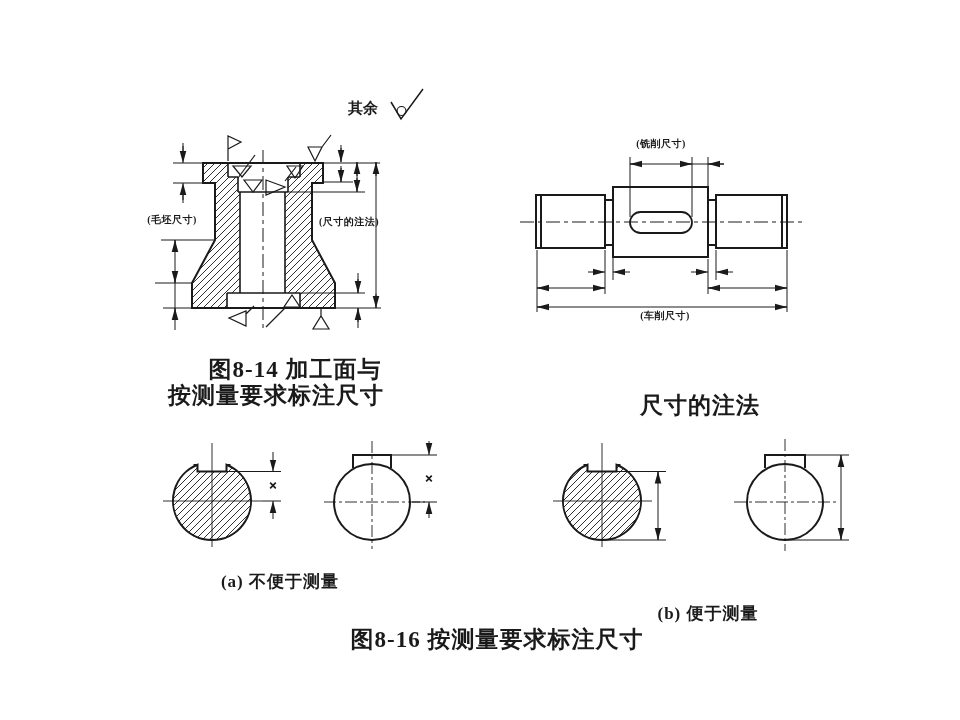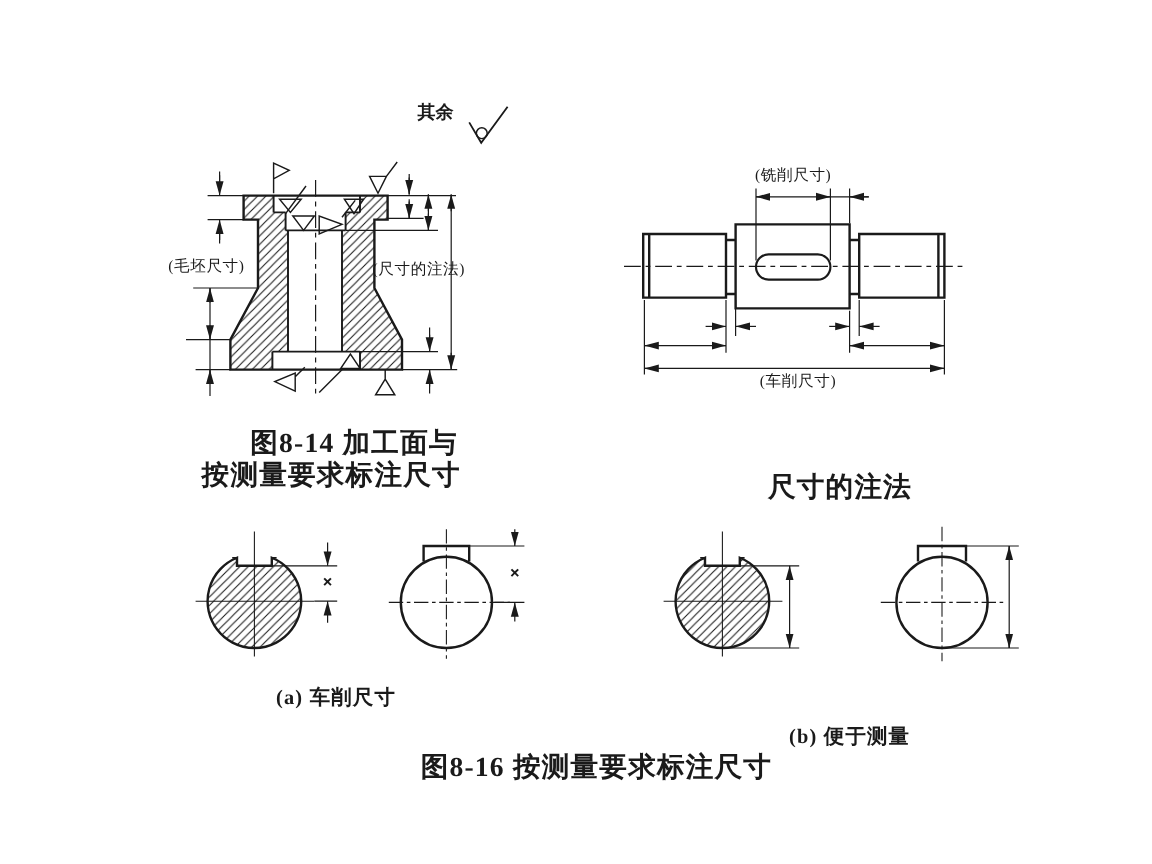--- a/index.html
+++ b/index.html
@@ -1,20 +1,20 @@
 <!DOCTYPE html>
 <html><head>
 <meta charset="utf-8">
 <style>
   html,body{margin:0;padding:0;background:#fff;}
   #slide{position:relative;width:960px;height:720px;background:#fff;overflow:hidden;
          font-family:"Liberation Serif","DejaVu Serif",serif;color:#1a1a1a;}
   #lineart{position:absolute;left:0;top:0;}
   .lbl{position:absolute;white-space:nowrap;transform:translateX(-50%);
-       font-size:13px;font-weight:400;letter-spacing:0.5px;}
+       font-size:10px;font-weight:700;letter-spacing:0.5px;}
   .cap{position:absolute;white-space:nowrap;transform:translateX(-50%);
        font-size:23px;font-weight:bold;letter-spacing:1px;}
   .subcap{position:absolute;white-space:nowrap;transform:translateX(-50%);
        font-size:17px;font-weight:bold;letter-spacing:1px;}
   .xmark{position:absolute;white-space:nowrap;transform:translateX(-50%);
        font-size:14px;font-weight:bold;font-family:"DejaVu Sans Mono",monospace;}
   .note{position:absolute;white-space:nowrap;font-size:15px;font-weight:bold;}
 </style>
 </head>
 <body>
@@ -134,30 +134,30 @@
 
     <circle cx="785" cy="502" r="38" fill="none" stroke-width="2"></circle>
     <path fill="none" stroke-width="2" d="M765,468 V455 H805 V468"></path>
     <path fill="none" stroke-width="0.9" stroke-dasharray="12 3 3 3" d="M785,439 V551 M734,502 H837"></path>
     <path fill="none" stroke-width="1" d="M805,455 H849 M785,540 H849 M841,455 V540"></path>
     <path d="M841,466 L841,455" fill="none" stroke-width="1" marker-end="url(#ah)"></path>
     <path d="M841,529 L841,540" fill="none" stroke-width="1" marker-end="url(#ah)"></path>
   </g>
 </svg>
 
-<div class="note" style="left:348px;top:84px;text-align:right;">其余</div>
+<div class="note" style="left:348px;top:99px;text-align:right;">其余</div>
 <div class="lbl" style="left:172px;top:213px;">(毛坯尺寸)</div>
 <div class="lbl" style="left:349px;top:215px;">(尺寸的注法)</div>
 <div class="lbl" style="left:661px;top:137px;">(铣削尺寸)</div>
 <div class="lbl" style="left:665px;top:309px;">(车削尺寸)</div>
 
 <div class="cap" style="left:276px;top:354px;padding-left:38px;">图8-14 加工面与</div>
 <div class="cap" style="left:276px;top:380px;">按测量要求标注尺寸</div>
 <div class="cap" style="left:700px;top:390px;">尺寸的注法</div>
 
 <div class="xmark" style="left:273px;top:477px;">×</div>
 <div class="xmark" style="left:429px;top:470px;">×</div>
 
-<div class="subcap" style="left:280px;top:570px;">(a) 车削尺寸</div>
+<div class="subcap" style="left:280px;top:570px;">(a) 不便于测量</div>
 <div class="subcap" style="left:708px;top:602px;">(b) 便于测量</div>
 <div class="cap" style="left:497px;top:624px;">图8-16 按测量要求标注尺寸</div>
 
 </div>
 
 </body></html>

